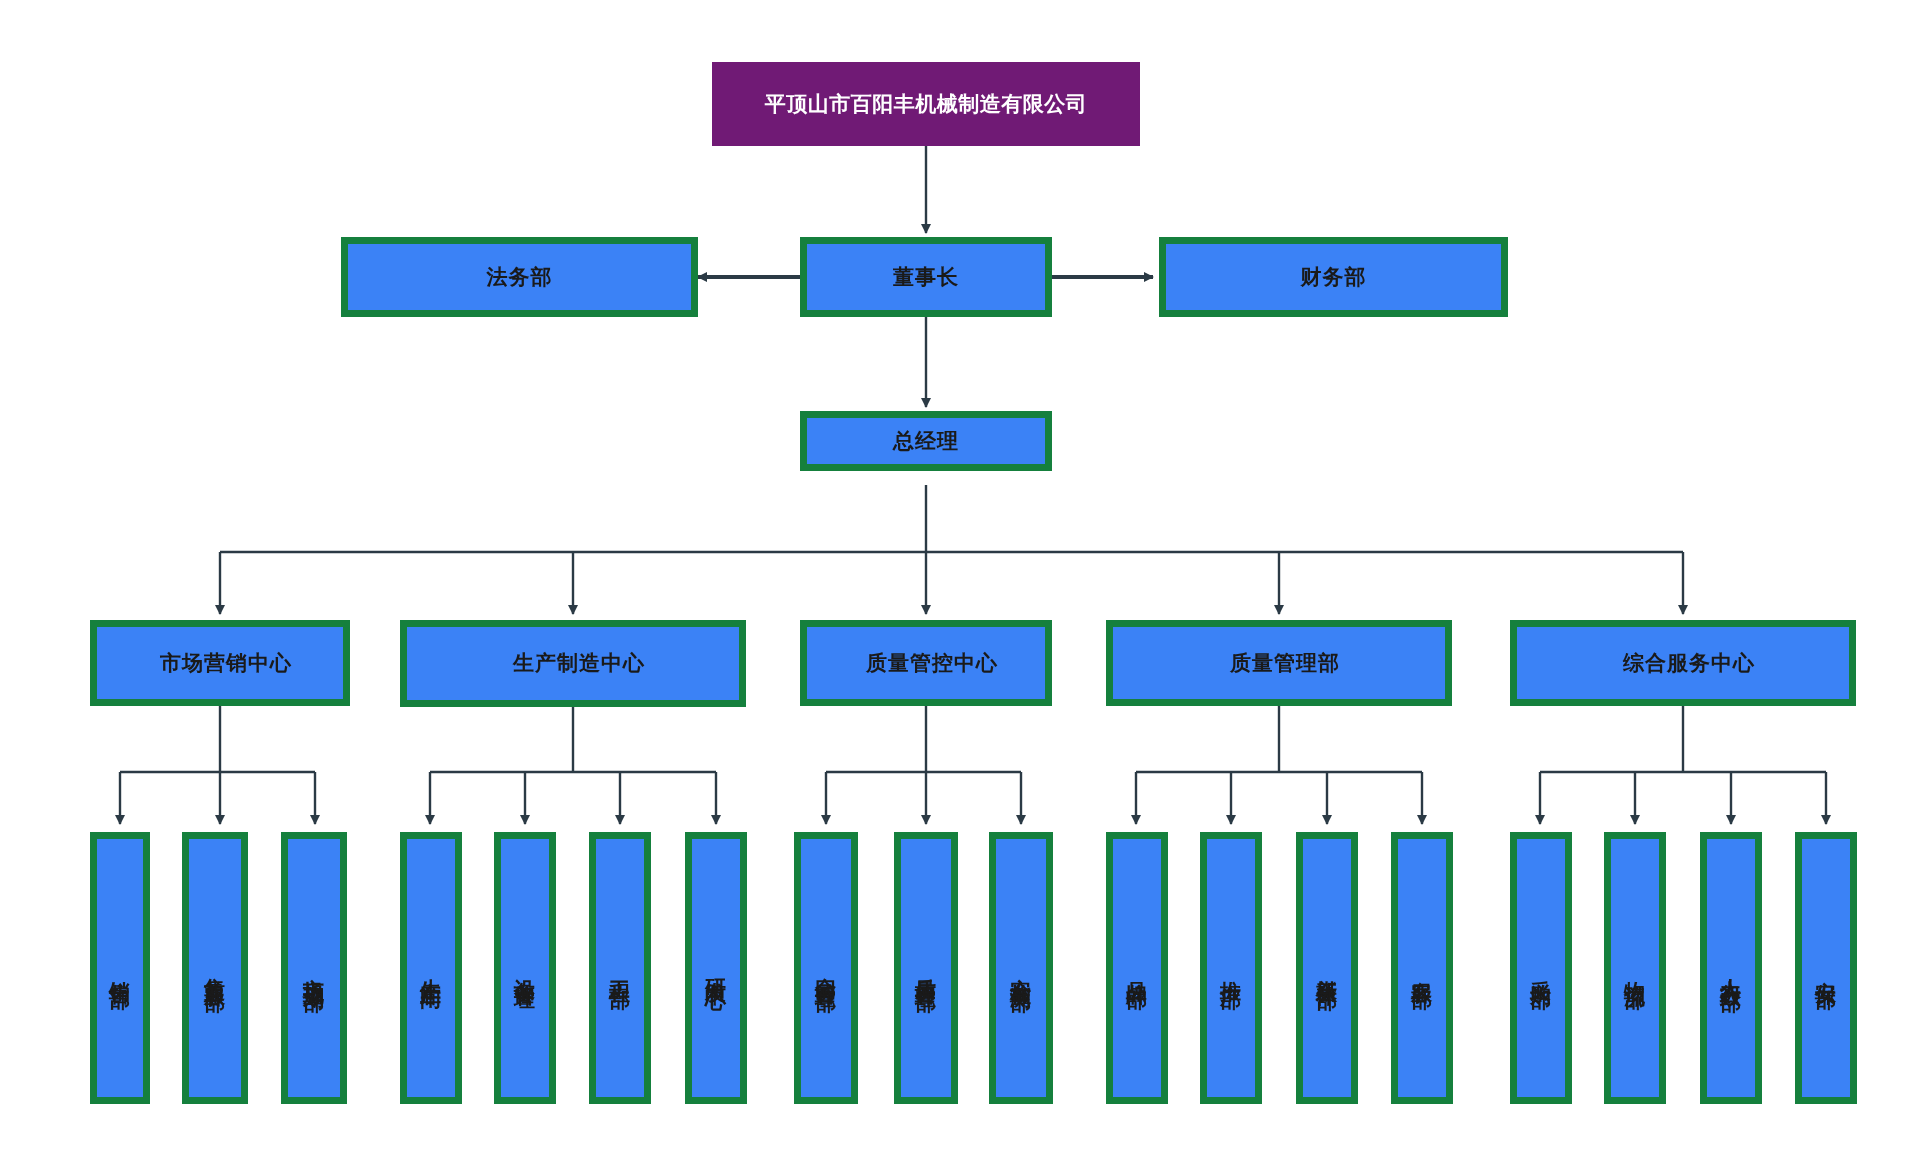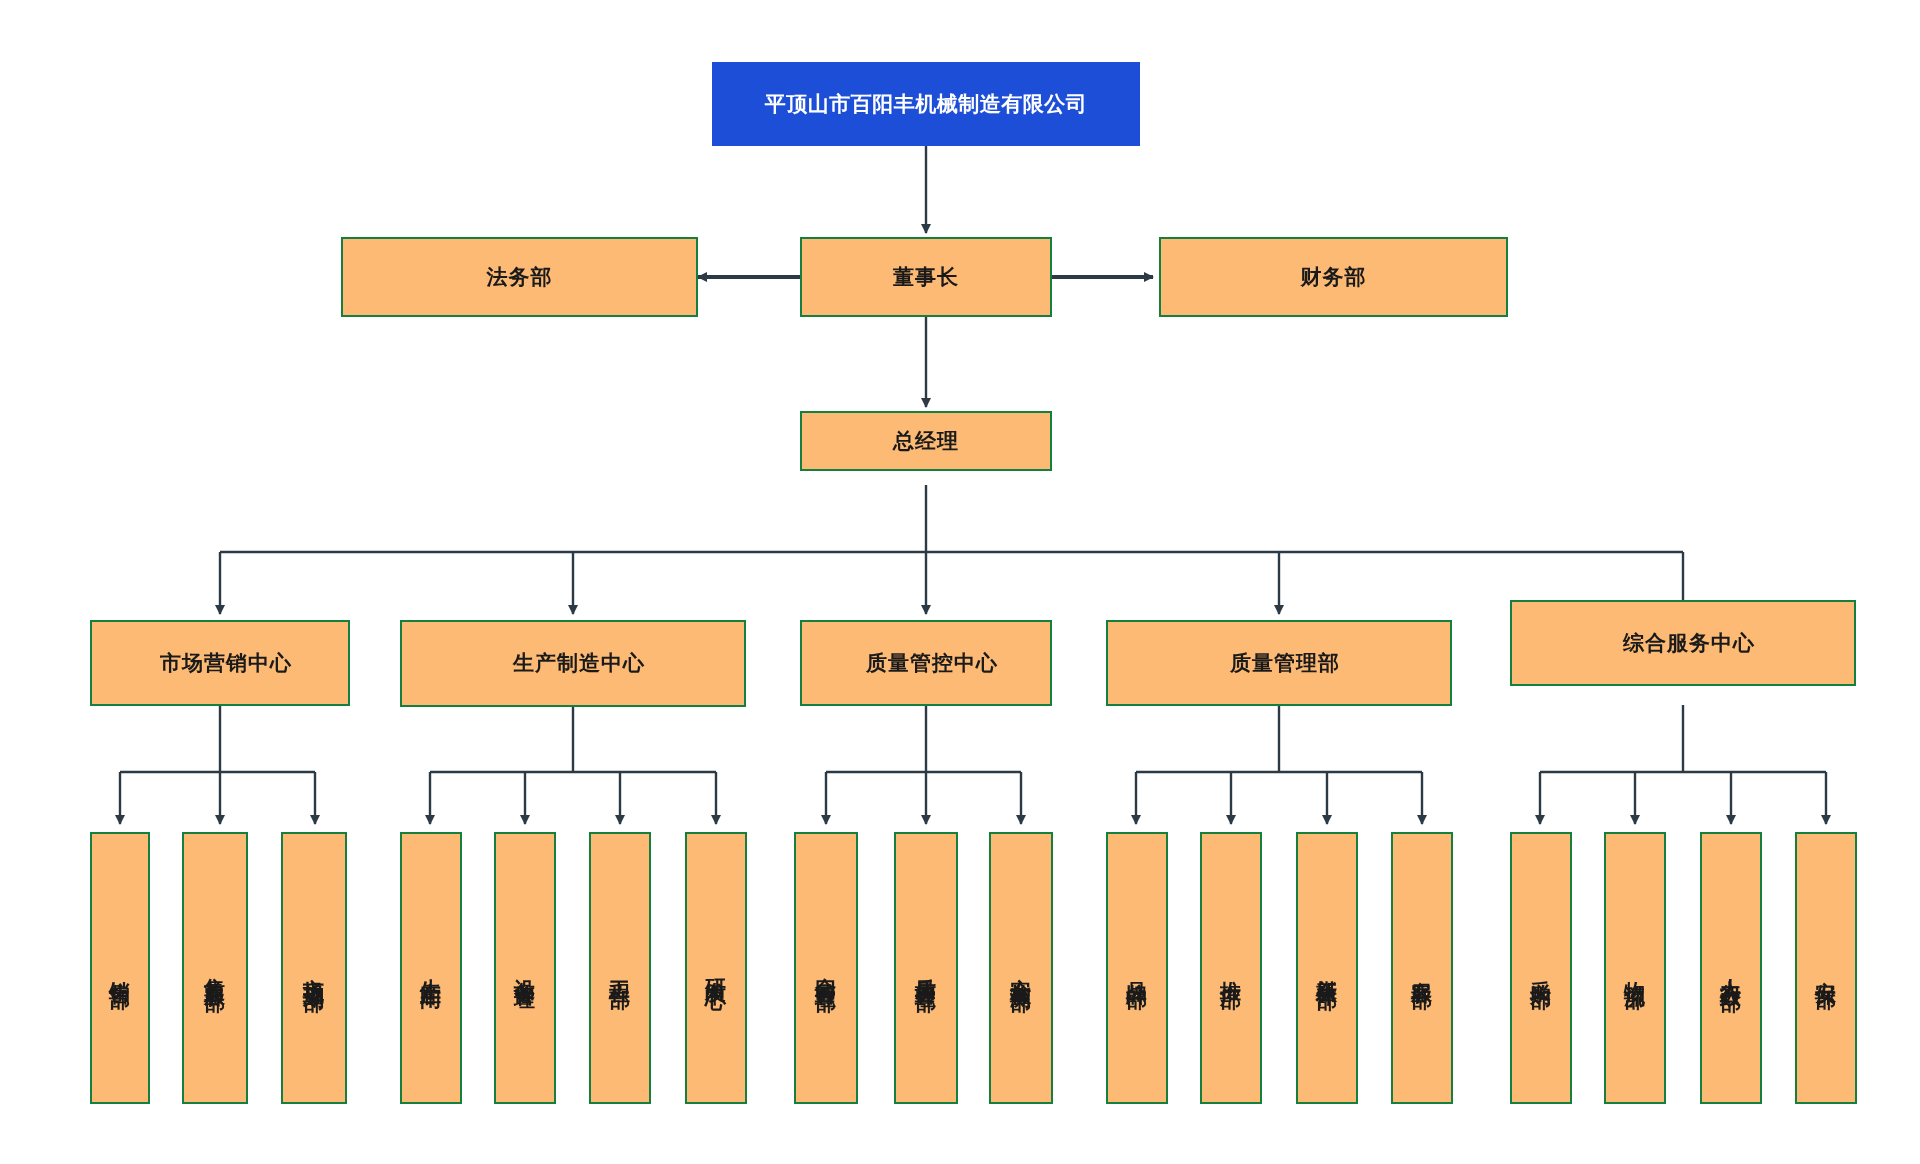--- a/index.html
+++ b/index.html
@@ -9,36 +9,36 @@
     background:#ffffff;
     font-family:"Liberation Sans","DejaVu Sans",sans-serif;
     overflow:hidden;
   }
   #chart-root{position:relative;width:1920px;height:1164px;background:#fff;}
   svg#org-svg{position:absolute;left:0;top:0;width:1920px;height:1164px;display:block;}
 
   .node-box{
     position:absolute;
     box-sizing:border-box;
-    background:#fdba74;
-    border:2px solid #15803d;
+    background:#3b82f6;
+    border:7px solid #15803d;
     display:flex;
     align-items:center;
     justify-content:center;
     text-align:center;
   }
   .node-box .label{
     font-weight:bold;
     color:#1a1a1a;
     line-height:1.25;
     letter-spacing:1px;
     white-space:nowrap;
   }
   .node-root{
-    background:#1d4ed8;
+    background:#701a75;
     border:none;
   }
   .node-root .label{
     color:#ffffff;
     font-size:21px;
     letter-spacing:0.5px;
   }
   .node-l1 .label{font-size:21px;}
   .node-l2 .label{font-size:21px;}
   .node-l3 .label{font-size:21px;margin-left:12px;}
@@ -142,21 +142,21 @@
   </div>
   <div class="node-box node-l3" style="left:400px;top:620px;width:346px;height:87px;justify-content:center;">
     <span class="label">生产制造中心</span>
   </div>
   <div class="node-box node-l3" style="left:800px;top:620px;width:252px;height:86px;font-family:Liberation Serif, serif;">
     <span class="label">质量管控中心</span>
   </div>
   <div class="node-box node-l3" style="left:1106px;top:620px;width:346px;height:86px;">
     <span class="label">质量管理部</span>
   </div>
-  <div class="node-box node-l3" style="left:1510px;top:600px;width:346px;height:86px;">
+  <div class="node-box node-l3" style="left:1510px;top:620px;width:346px;height:86px;">
     <span class="label">综合服务中心</span>
   </div>
 
   <div class="node-box node-leaf" style="left:90px;top:832px;width:60px;height:272px;">
     <span class="label">销售部</span>
   </div>
   <div class="node-box node-leaf" style="left:182px;top:832px;width:66px;height:272px;">
     <span class="label">售前客服部</span>
   </div>
   <div class="node-box node-leaf" style="left:281px;top:832px;width:66px;height:272px;">

